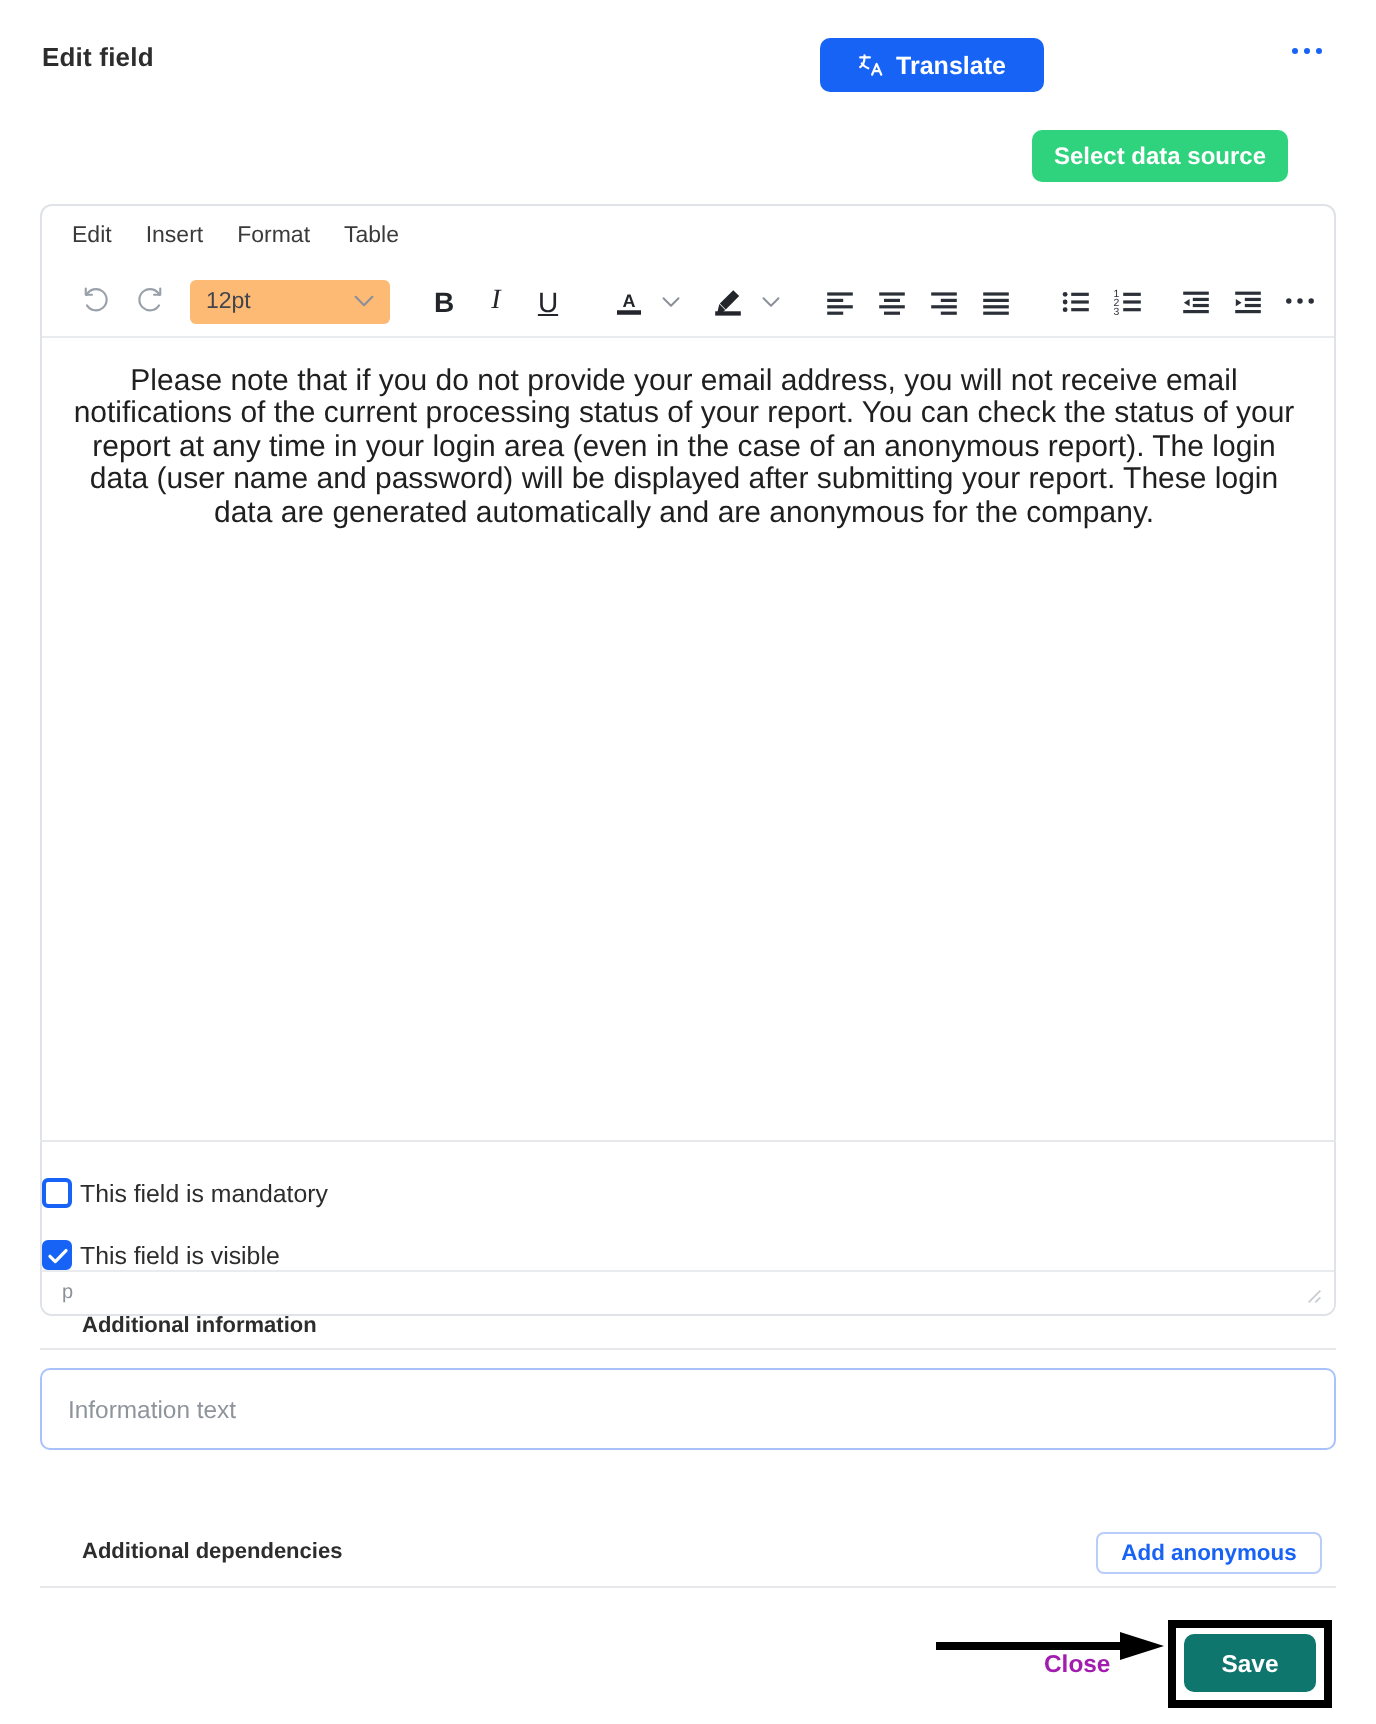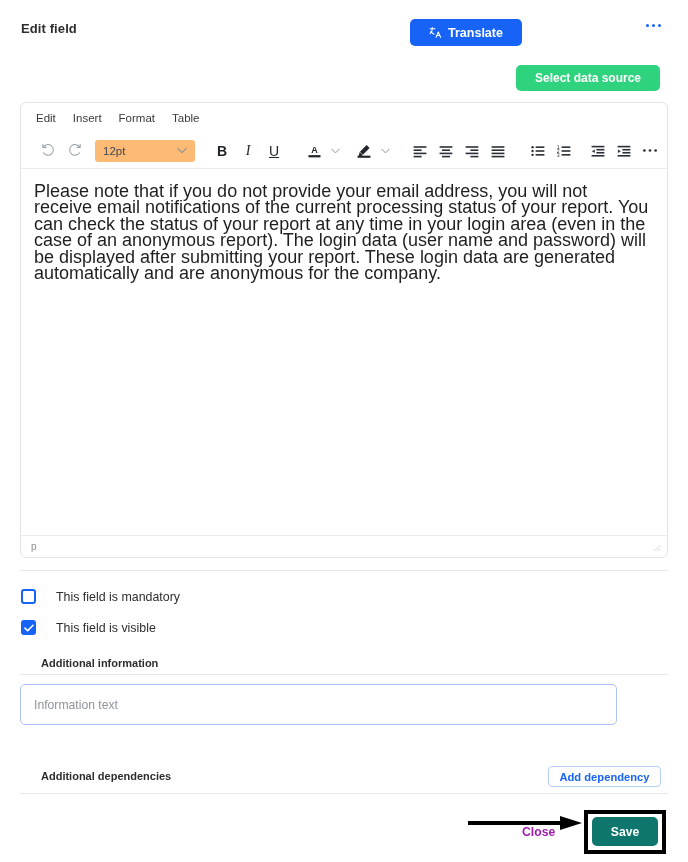--- a/index.html
+++ b/index.html
@@ -102,38 +102,38 @@
     width: 3.4px; height: 3.4px;
     border-radius: 50%;
     background: #1763f5;
     display: block;
   }
 
   
   .datasource-btn {
     position: absolute;
     left: 516px; top: 65px;
-    width: 144px; height: 26px;
+    width: 128px; height: 26px;
     background: #2fd37d;
     border: none;
     border-radius: 5px;
     color: #ffffff;
     font-family: "Liberation Sans", sans-serif;
     font-size: 12px;
     font-weight: bold;
     cursor: pointer;
     padding: 0;
   }
 
   
   .editor {
     position: absolute;
     left: 20px; top: 102px;
     width: 648px;
-    height: 456px;
+    height: 556px;
     border: 1px solid #dfe3e8;
     border-radius: 6px;
     box-sizing: border-box;
     background: #ffffff;
     overflow: hidden;
   }
   .menubar {
     height: 30px;
     display: flex;
     align-items: center;
@@ -183,24 +183,25 @@
     line-height: 1;
   }
   .editor-body {
     padding: 14px 17px 0 13px;
     height: 355px;
     box-sizing: border-box;
     overflow: hidden;
   }
   .editor-body p {
     margin: 0;
-    font-size: 18px;
+    font-size: 15px;
     line-height: 16.4px;
     color: #1f1f1f;
     font-family: "Liberation Sans", sans-serif;
+    text-align: center;
   }
   .statusbar {
     position: absolute;
     left: 0; bottom: 0;
     width: 100%;
     height: 22px;
     border-top: 1px solid #e9ecef;
     display: flex;
     align-items: center;
     justify-content: space-between;
@@ -225,21 +226,21 @@
     width: 648px;
     height: 1px;
     background: #e6e8eb;
   }
 
   
   .cb-row {
     position: absolute;
     display: flex;
     align-items: center;
-    gap: 20px;
+    gap: 4px;
     cursor: pointer;
   }
   .cb {
     width: 15px; height: 15px;
     border: 2px solid #1763f5;
     border-radius: 3px;
     box-sizing: border-box;
     background: #ffffff;
     flex: none;
     display: flex;
@@ -262,21 +263,21 @@
     font-size: 11px;
     font-weight: bold;
     color: #2d2d2d;
     margin-left: 20px;
   }
 
   
   .info-input {
     position: absolute;
     left: 20px; top: 684px;
-    width: 597px; height: 41px;
+    width: 648px; height: 41px;
     border: 1px solid #a9c2fb;
     border-radius: 5px;
     box-sizing: border-box;
     background: #ffffff;
     font-family: "Liberation Sans", sans-serif;
     font-size: 12.2px;
     color: #2d2d2d;
     padding: 0 13px;
     outline: none;
   }
@@ -562,21 +563,21 @@
     <span class="cb-label">This field is visible</span>
   </div>
 
   <div class="section-head" style="left:21px; top:657px;">Additional information</div>
   <div class="divider" style="top:674px;"></div>
 
   <input class="info-input" type="text" placeholder="Information text" style="">
 
 
   <div class="section-head" style="left:21px; top:770px;">Additional dependencies</div>
-  <button class="add-dep-btn">Add dependency</button>
+  <button class="add-dep-btn">Add anonymous</button>
   <div class="divider" style="top:793px;"></div>
 
   <div class="close-link">Close</div>
   <button class="save-btn">Save</button>
 
   <svg class="annot-arrow" viewBox="0 0 116 14" aria-hidden="true">
     <rect x="0" y="5" width="98" height="4" fill="#000000"></rect>
     <path d="M92 0 L114 7 L92 14 Z" fill="#000000"></path>
   </svg>
   <div class="annot-box"></div>

